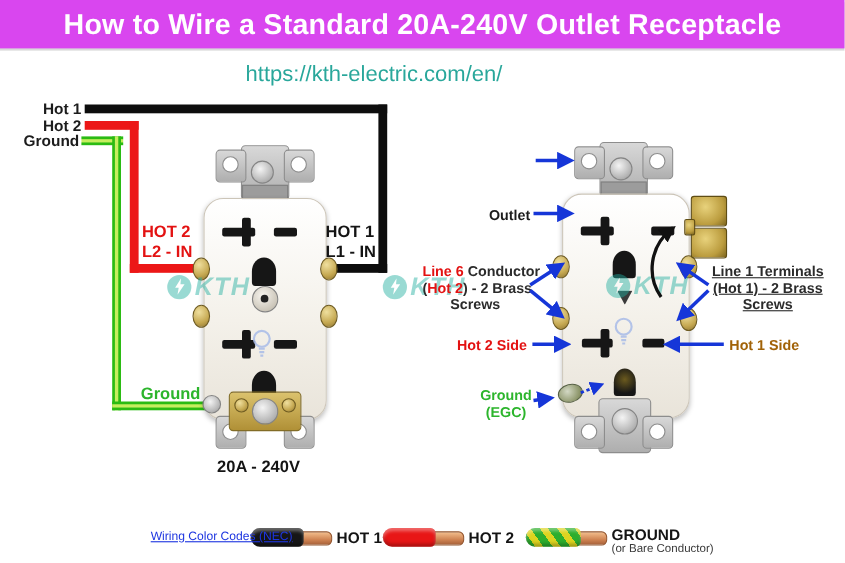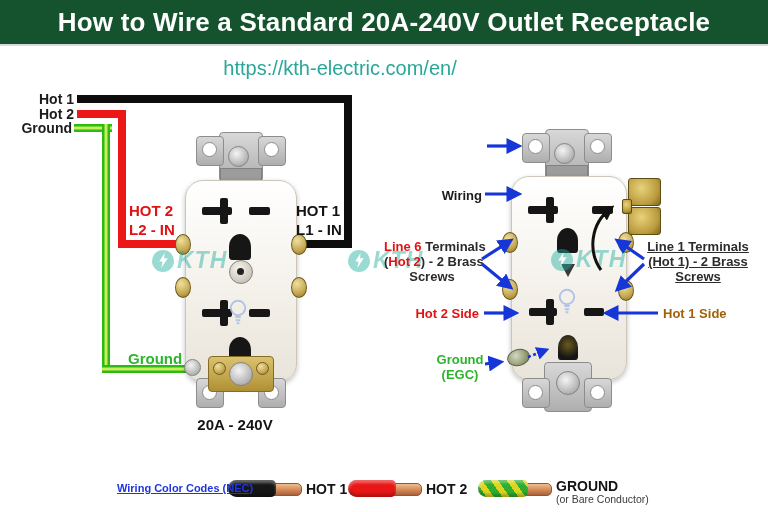--- a/index.html
+++ b/index.html
@@ -22,29 +22,29 @@
   .brassplate{position:absolute;background:linear-gradient(180deg,#dbc26d,#b09036);border:1px solid #826c26;border-radius:4px;z-index:4;}
   .fintab{position:absolute;background:radial-gradient(circle at 40% 35%,#e8d27c,#bb9c3e 65%,#7d651f);border:1px solid #5f4d14;border-radius:3px;z-index:5;}
   .wm{position:absolute;display:flex;align-items:center;gap:3px;opacity:.45;z-index:6;}
   .wm .bolt{width:22px;height:22px;border-radius:50%;background:#1fae9f;display:flex;align-items:center;justify-content:center;}
   .wm .wmtxt{font-style:italic;font-weight:bold;font-size:23px;letter-spacing:1px;color:#1fae9f;}
   .red-t{color:#e31212;}
   .blue-t{color:#1636d8;}
   .green-t{color:#2cb52c;}
   .legendwire{position:absolute;height:17px;border-radius:9px 5px 5px 9px;z-index:3;box-shadow:inset 0 3px 3px rgba(255,255,255,.35), inset 0 -3px 3px rgba(0,0,0,.25);}
   .copper{position:absolute;height:11px;background:linear-gradient(180deg,#f2bd8c,#cf8352 60%,#a8623a);border:1px solid #94562f;border-radius:5px;z-index:2;}
-  a.link{color:#1d35e0;text-decoration:underline;font-weight:bold;}
+  a.link{color:#1d35e0;text-decoration:underline;font-weight:normal;margin-left:20px;}
   svg.overlay{position:absolute;left:0;top:0;z-index:8;pointer-events:none;}
 </style>
 </head>
 <body>
 
 <div id="canvas">
 
-  <div class="abs" style="left:0;top:6;width:768px;height:44px;background:#14532d;box-shadow:0 2px 0 #d9d9d9;display:flex;align-items:center;justify-content:center;z-index:9;">
+  <div class="abs" style="left:0;top:6;width:768px;height:44px;background:#d946ef;box-shadow:0 2px 0 #d9d9d9;display:flex;align-items:center;justify-content:center;z-index:9;">
     <span style="color:#ffffff;font-weight:bold;font-size:26px;letter-spacing:.2px;">How to Wire a Standard 20A-240V Outlet Receptacle</span>
   </div>
   <div class="abs" style="left:0;top:57px;width:680px;text-align:center;color:#29a79b;font-size:20px;z-index:9;">https://kth-electric.com/en/</div>
 
   <div class="lbl" style="left:0;top:91px;width:74px;text-align:right;font-size:14px;">Hot 1</div>
   <div class="lbl" style="left:0;top:106px;width:74px;text-align:right;font-size:14px;">Hot 2</div>
   <div class="lbl" style="left:0;top:120px;width:72px;text-align:right;font-size:14px;">Ground</div>
 
   <div class="wire black" style="left:77px;top:95px;width:275px;height:8px;"></div>
   <div class="wire black" style="left:344px;top:95px;width:8px;height:153px;"></div>
@@ -145,23 +145,23 @@
   <div class="metal" style="left:522px;top:378px;width:26px;height:28px;"></div>
   <div class="metal" style="left:584px;top:378px;width:26px;height:28px;"></div>
   <div class="hole" style="left:528px;top:385px;width:13px;height:13px;"></div>
   <div class="hole" style="left:590px;top:385px;width:13px;height:13px;"></div>
   <div class="screwhead" style="left:556px;top:371px;width:22px;height:22px;"></div>
 
   <div class="fintab" style="left:628px;top:178px;width:31px;height:26px;"></div>
   <div class="fintab" style="left:628px;top:207px;width:31px;height:26px;"></div>
   <div class="fintab" style="left:622px;top:199px;width:8px;height:13px;border-radius:2px;"></div>
 
-  <div class="lbl" style="left:404px;top:188px;width:78px;text-align:right;font-size:13px;">Wiring</div>
+  <div class="lbl" style="left:404px;top:188px;width:78px;text-align:right;font-size:13px;">Outlet</div>
   <div class="lbl" style="left:384px;top:239px;width:96px;text-align:center;font-size:13px;line-height:15px;color:#2b2b2b;">
-    <span class="red-t">Line 6</span> <span>Terminals</span><br>
+    <span class="red-t">Line 6</span> <span>Conductor</span><br>
     <span>(</span><span class="red-t">Hot 2</span><span>) - 2 Brass</span><br>
     <span>Screws</span>
   </div>
   <div class="lbl" style="left:646px;top:239px;width:104px;text-align:center;font-size:13px;line-height:15px;color:#2b2b2b;text-decoration:underline;">
     <span>Line 1 Terminals</span><br><span>(Hot 1) - 2 Brass</span><br><span>Screws</span>
   </div>
   <div class="lbl red-t" style="left:400px;top:306px;width:79px;text-align:right;font-size:13px;">Hot 2 Side</div>
   <div class="lbl" style="left:663px;top:306px;font-size:13px;color:#a16207;">Hot 1 Side</div>
   <div class="lbl green-t" style="left:432px;top:352px;width:56px;text-align:center;font-size:13px;line-height:15px;">
     <span>Ground</span><br><span>(EGC)</span>

